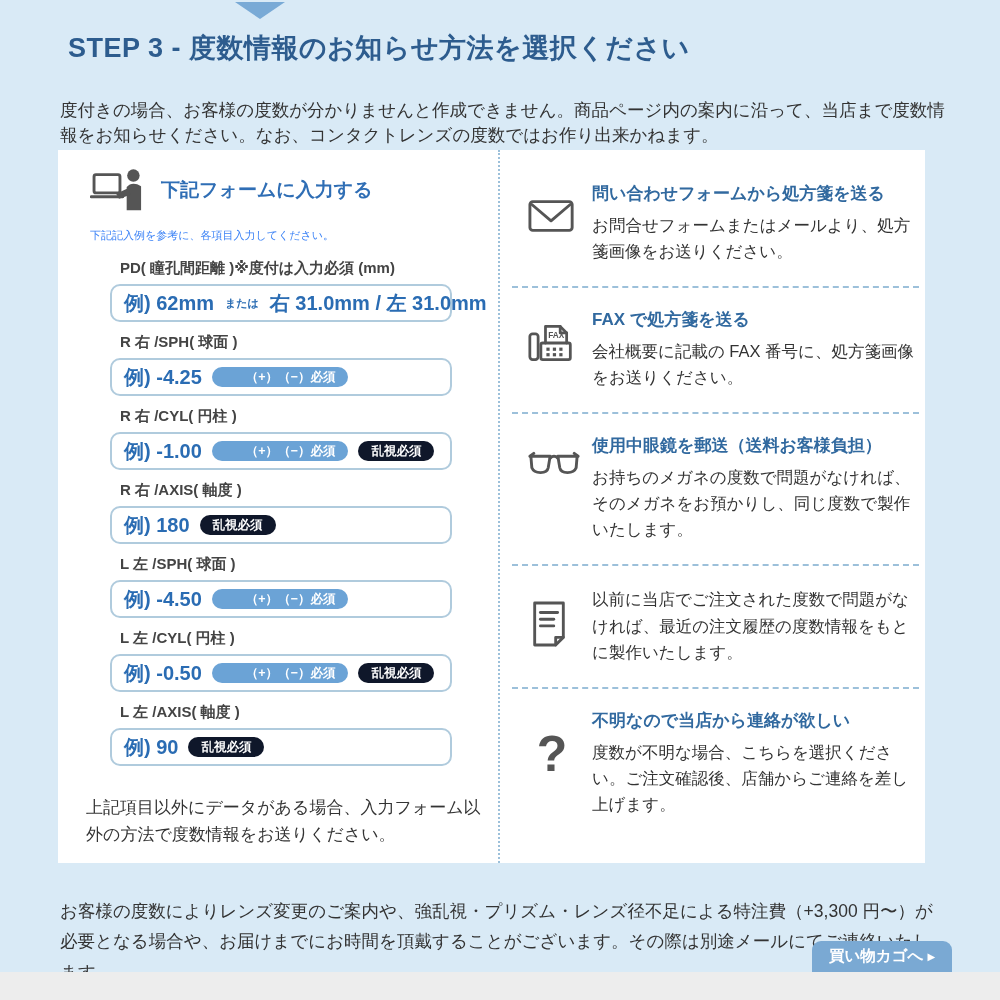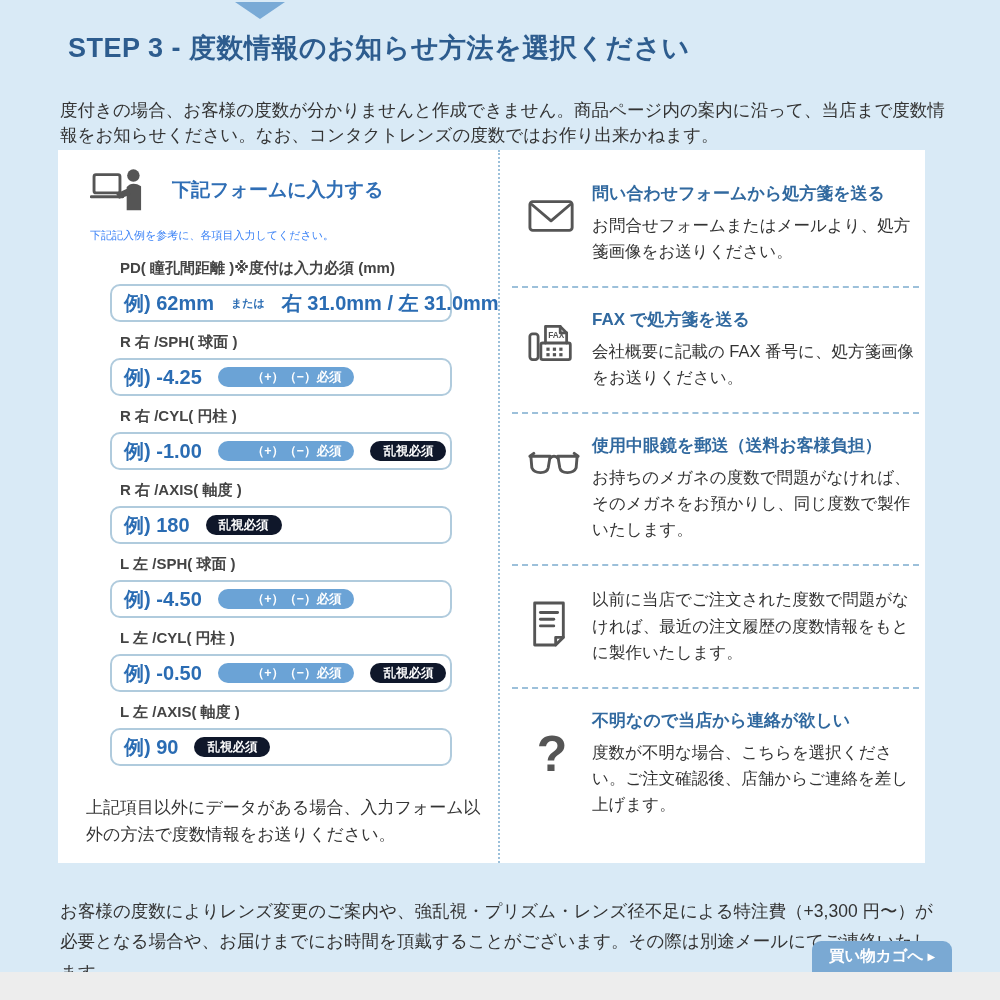--- a/index.html
+++ b/index.html
@@ -6,27 +6,27 @@
   body{font-family:"Liberation Sans","DejaVu Sans",sans-serif;}
   .page{position:relative;width:1000px;height:1000px;background:#d9eaf6;overflow:hidden;}
   .bottom-strip{position:absolute;left:0;right:0;bottom:0;height:28px;background:#ededed;}
   .top-triangle{position:absolute;left:235px;top:2px;width:0;height:0;
     border-left:25px solid transparent;border-right:25px solid transparent;border-top:17px solid #79aad6;}
   .step-title{position:absolute;left:68px;top:30px;margin:0;font-size:27px;font-weight:bold;color:#2d5c8e;letter-spacing:.5px;}
   .intro{position:absolute;left:60px;top:80px;width:885px;font-size:17.5px;line-height:1.45;color:#333;font-weight:500;}
   .content{position:absolute;left:58px;top:150px;width:867px;height:713px;background:#ffffff;display:flex;box-sizing:border-box;}
   .left-col{width:442px;box-sizing:border-box;padding:16px 0 0 32px;border-right:2px dotted #9cc0da;}
   .right-col{flex:1;box-sizing:border-box;padding:12px 6px 0 12px;}
-  .form-header{display:flex;align-items:center;gap:24px;}
+  .form-header{display:flex;align-items:center;gap:13px;}
   .form-header .icon{width:58px;height:48px;flex:0 0 auto;}
   .form-heading{font-size:19px;font-weight:bold;color:#2f6eb5;}
   .instruction{margin-top:14px;font-size:11px;color:#3b82f6;font-weight:500;}
   .form-rows{margin-top:16px;margin-left:20px;width:342px;}
   .field-label{font-size:15px;font-weight:bold;color:#444;margin:11px 0 7px 10px;line-height:18px;}
-  .field-box{height:34px;border:2px solid #b0cbdd;border-radius:10px;background:#fff;display:flex;align-items:center;padding:0 8px 0 12px;gap:16px;}
+  .field-box{height:34px;border:2px solid #b0cbdd;border-radius:10px;background:#fff;display:flex;align-items:center;padding:0 8px 0 12px;gap:10px;}
   .example{color:#2a6cb3;font-weight:bold;font-size:20px;white-space:nowrap;}
   .example-small{color:#2a6cb3;font-weight:bold;font-size:11px;margin:0 1px;white-space:nowrap;}
   .pill{border-radius:999px;color:#fff;font-weight:bold;font-size:12.5px;padding:4px 13px;white-space:nowrap;line-height:1;}
   .pill.blue{background:#6ba3d6;padding-left:34px;}
   .pill.orange{background:#0f172a;}
   .form-outro{margin-top:28px;margin-left:-4px;width:400px;font-size:17px;line-height:1.6;color:#333;font-weight:500;}
   .method{display:grid;grid-template-columns:80px 1fr;padding:20px 0 22px;border-bottom:2px dashed #9cc0da;}
   .method:last-child{border-bottom:none;}
   .method .icon{width:48px;height:48px;justify-self:center;align-self:flex-start;margin-top:14px;}
   .method-title{font-size:17px;font-weight:bold;color:#31699f;margin-bottom:7px;}

